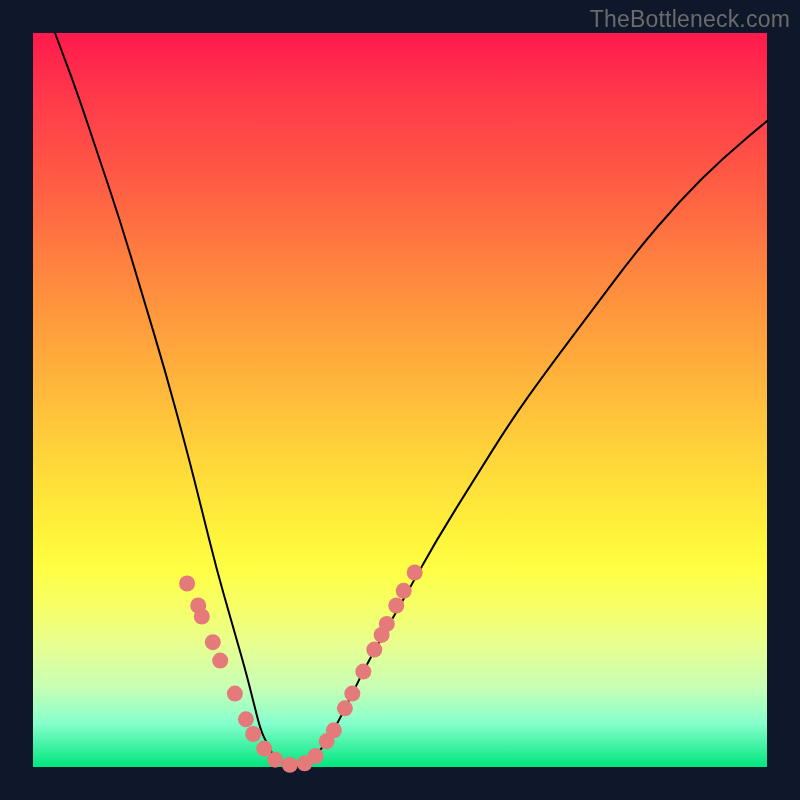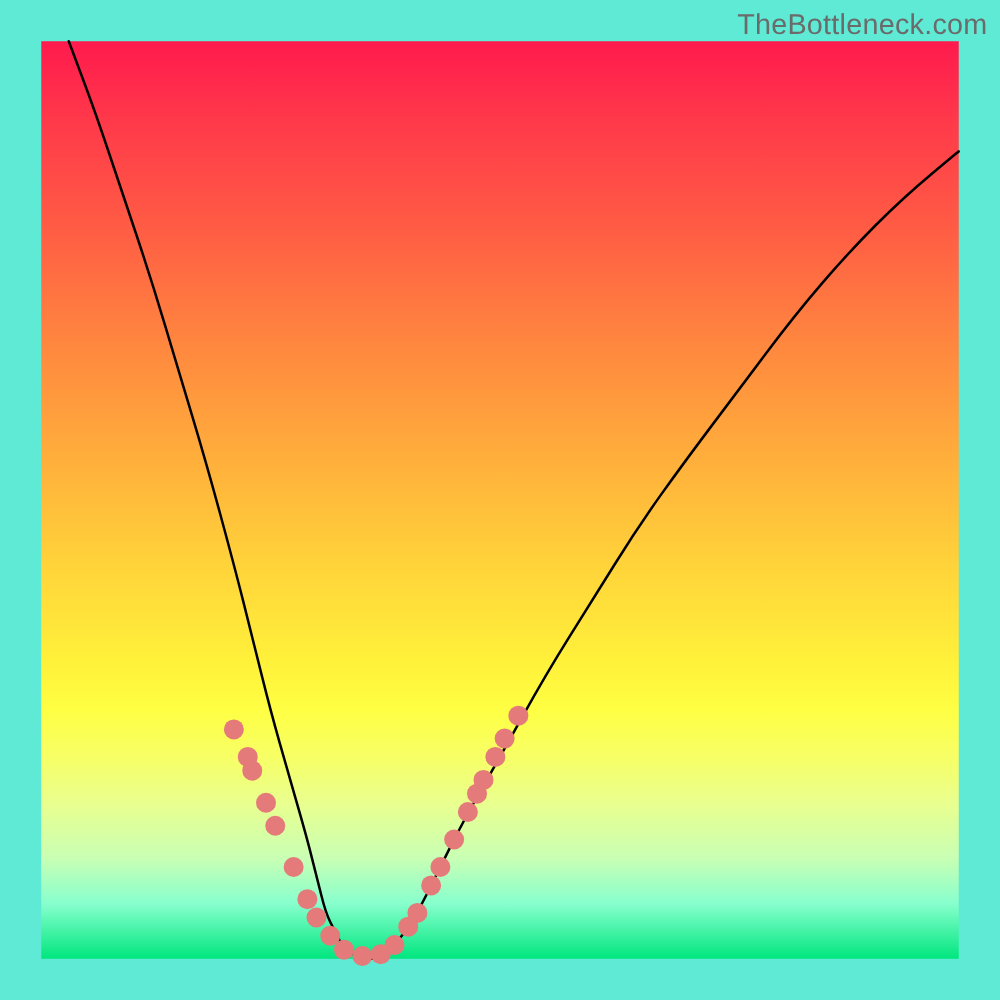--- a/index.html
+++ b/index.html
@@ -10,21 +10,21 @@
     overflow: hidden;
     background: #000;
     font-family: Arial, Helvetica, sans-serif;
   }
   .frame {
     position: absolute;
     top: 0;
     left: 0;
     width: 800px;
     height: 800px;
-    background: #5eead4;
+    background: #0f172a;
   }
   .plot-area {
     position: absolute;
     top: 33px;
     left: 33px;
     width: 734px;
     height: 734px;
     background: linear-gradient(to bottom,
       #ff1a4d 0%,
       #ff3a4a 9%,

